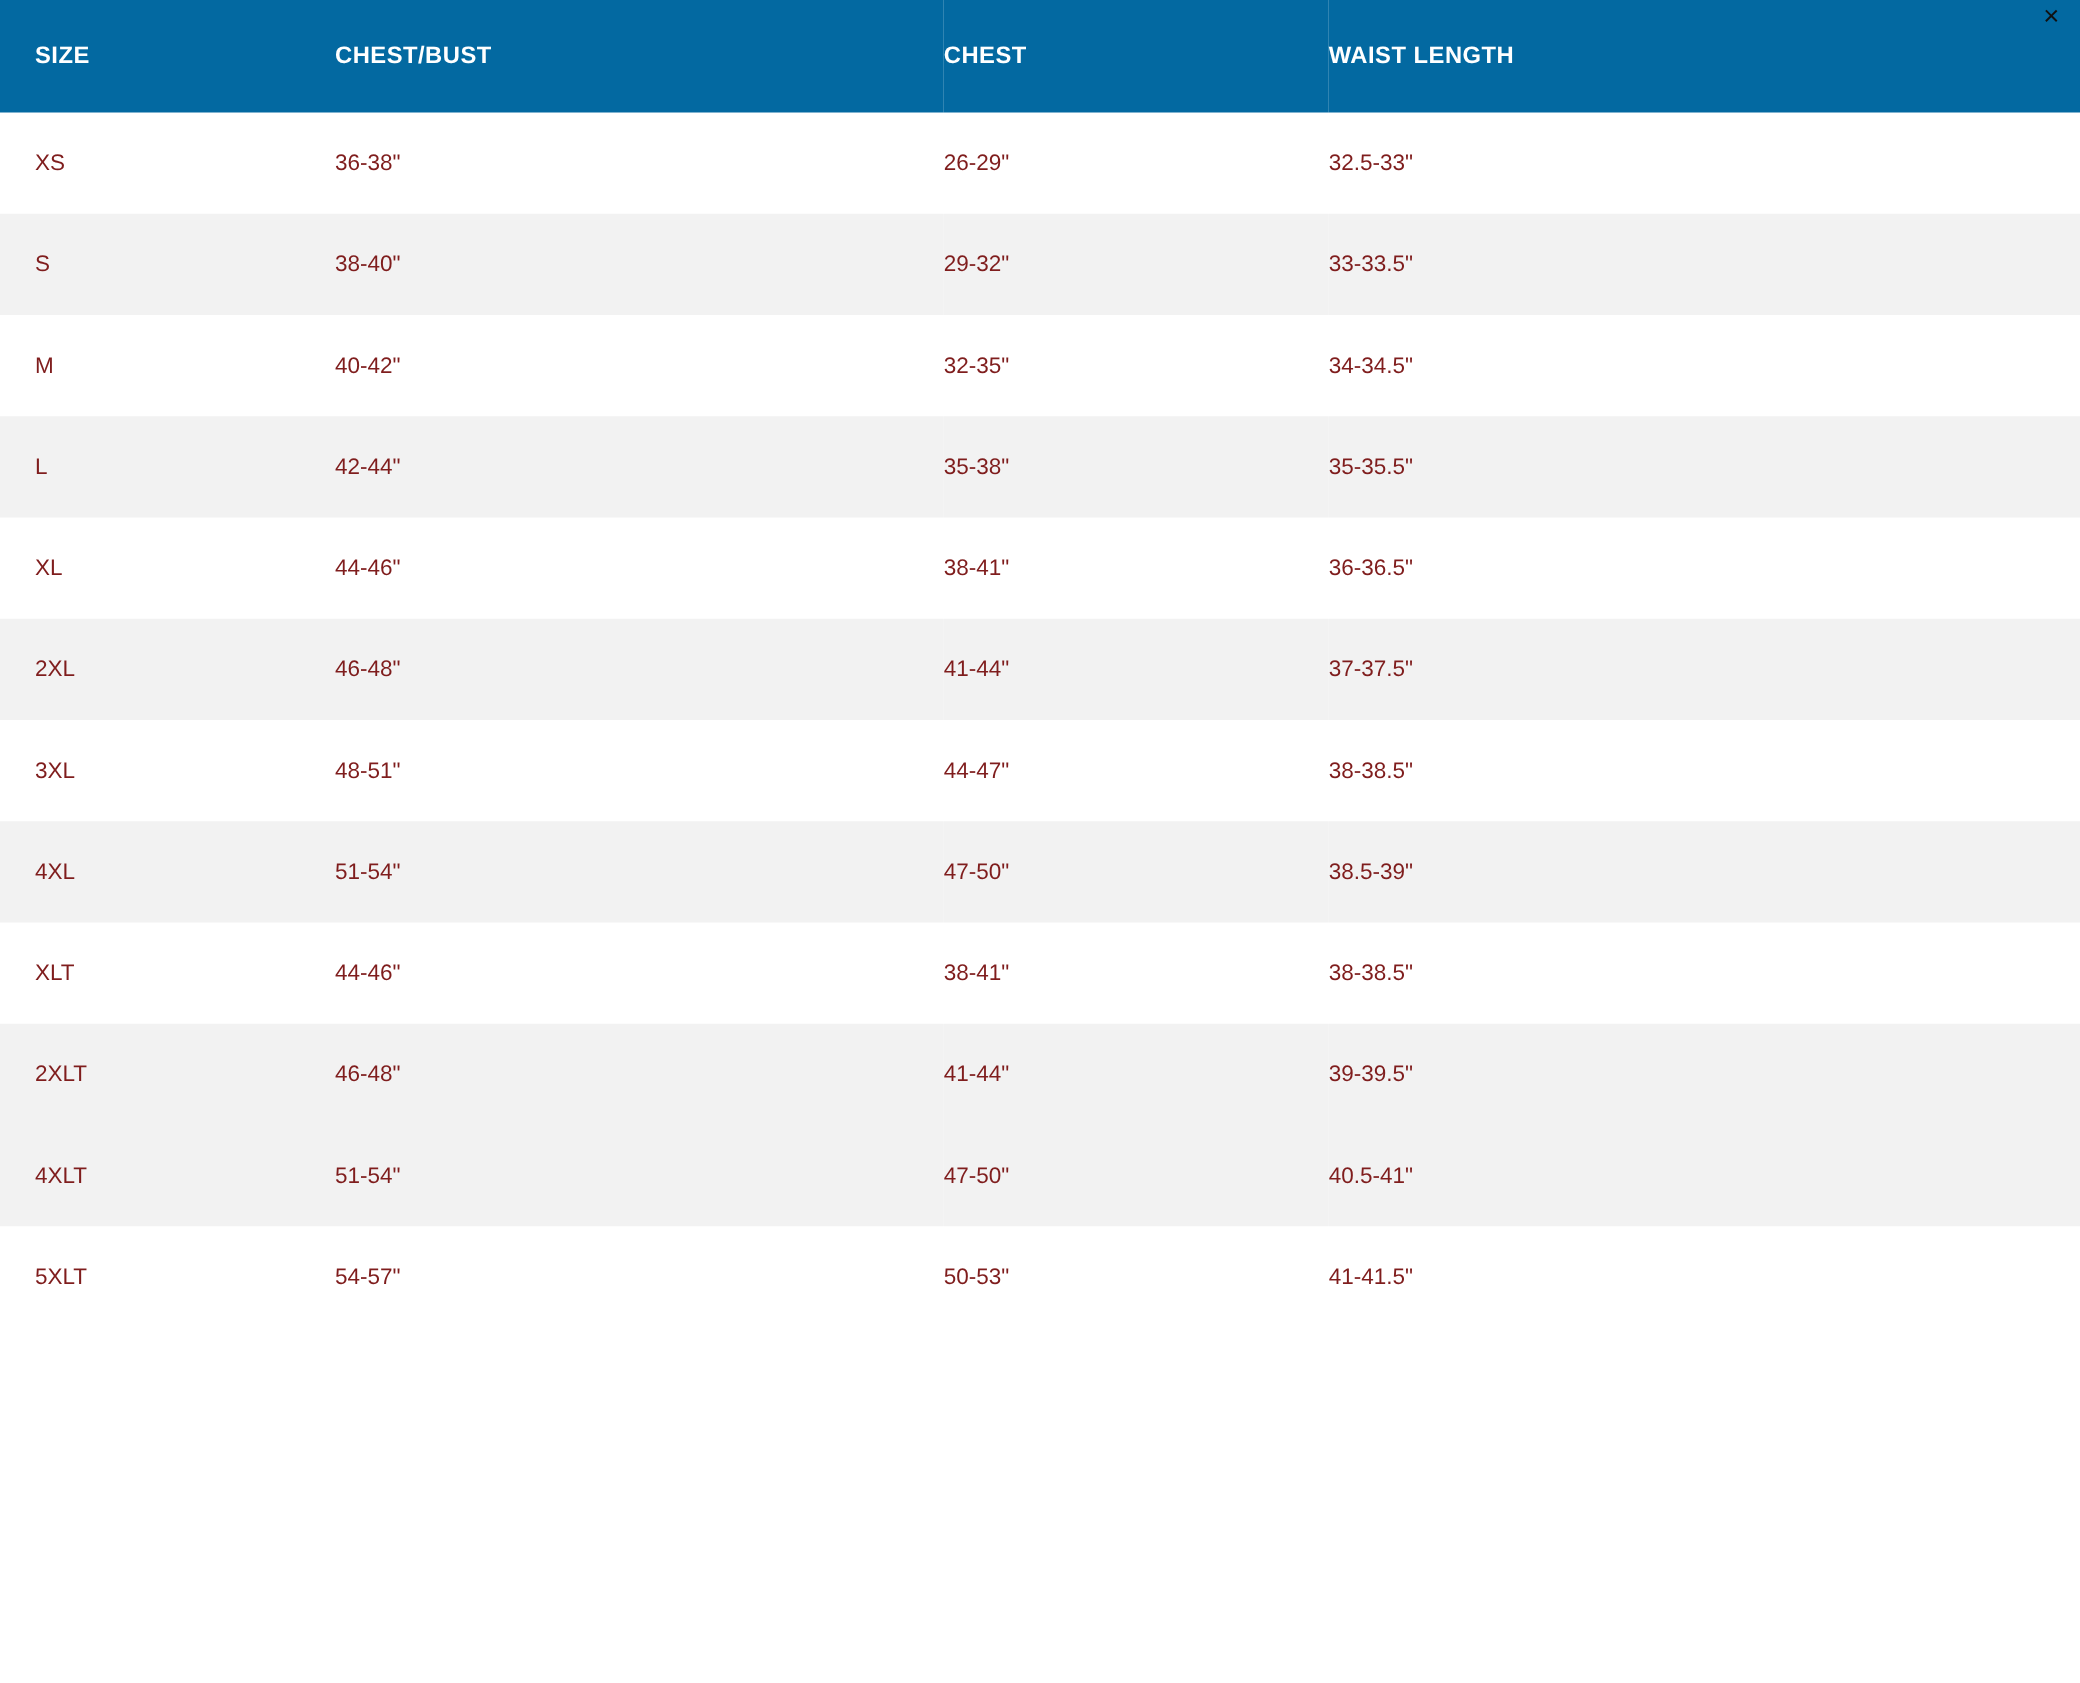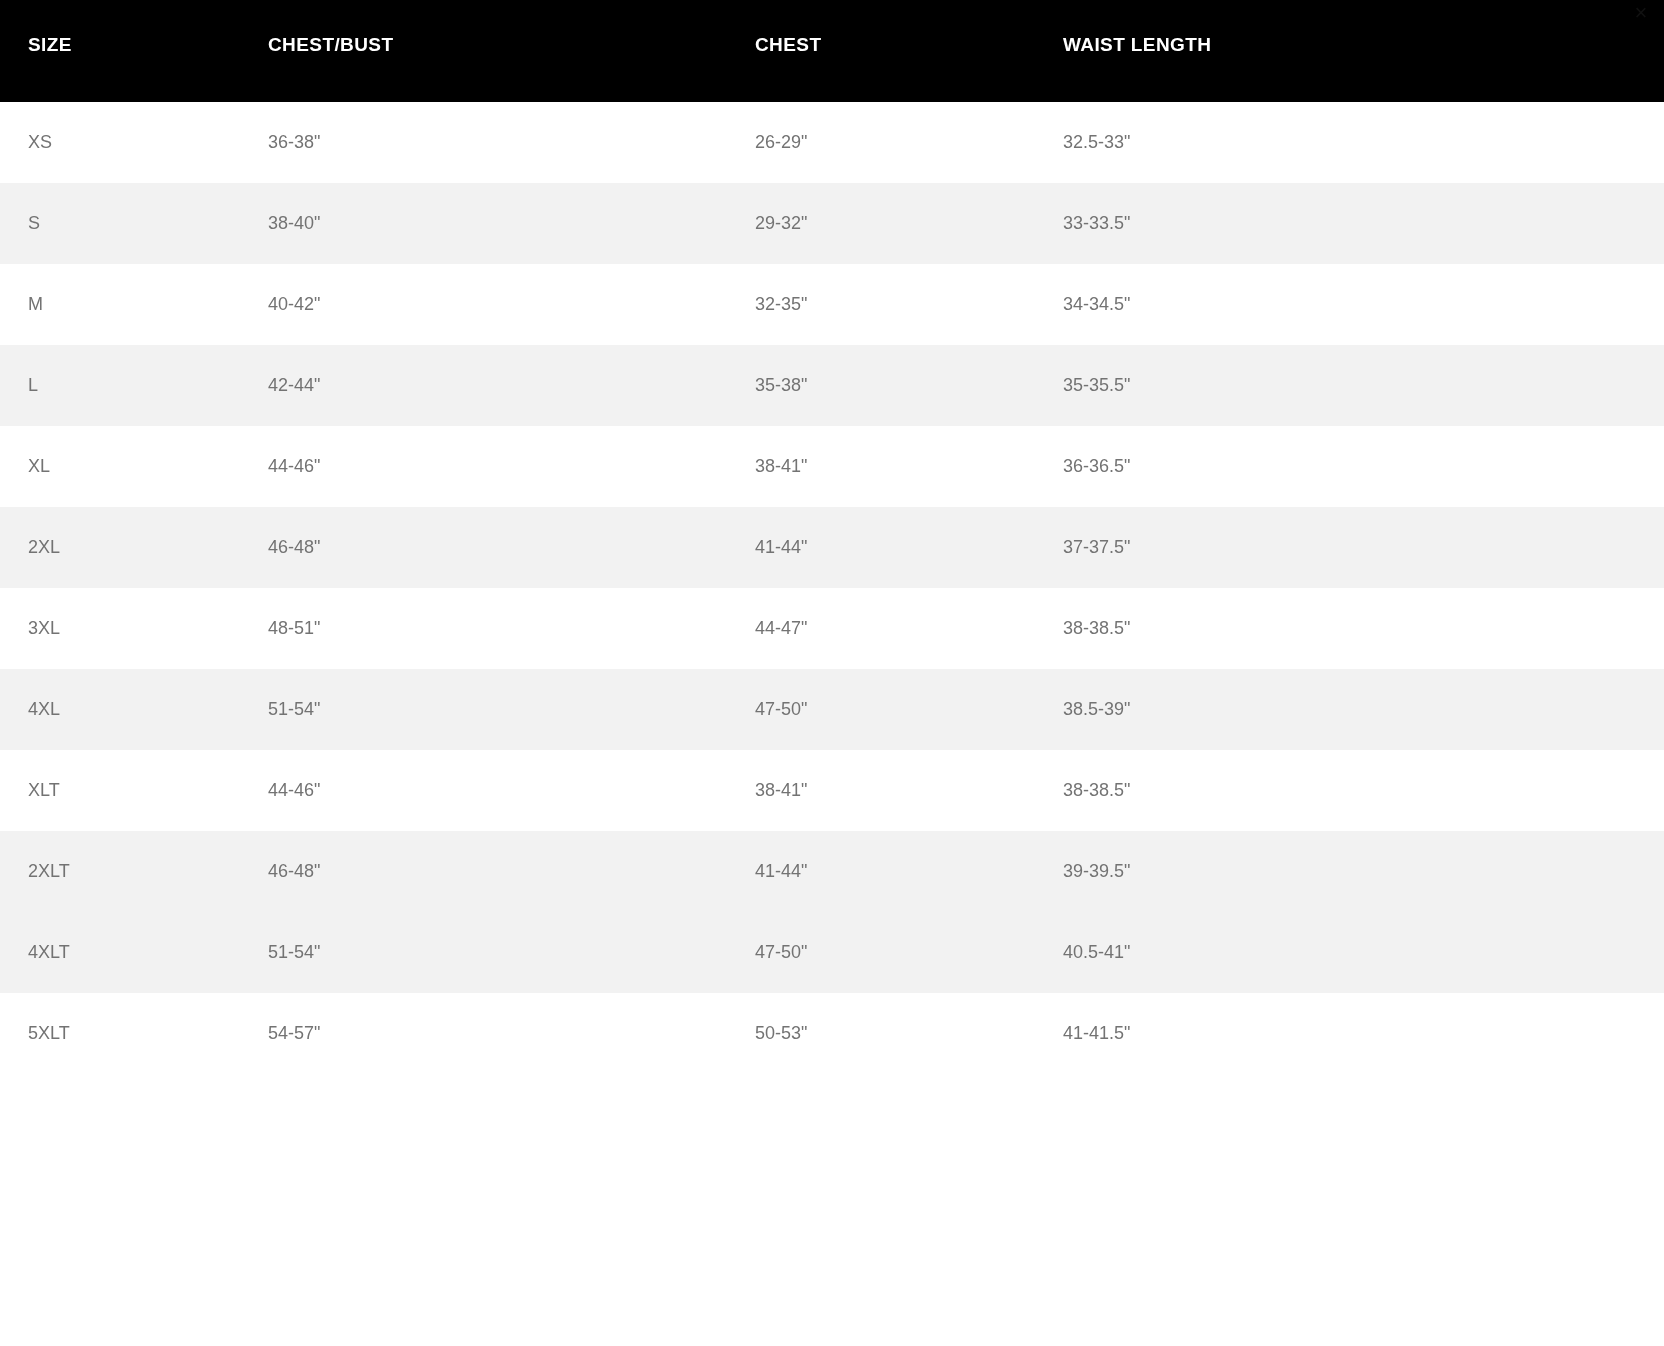--- a/index.html
+++ b/index.html
@@ -36,33 +36,33 @@
     padding: 0;
     font-family: "Liberation Sans", sans-serif;
     z-index: 5;
   }
   table.size-chart {
     width: 1664px;
     border-collapse: collapse;
     table-layout: fixed;
   }
   table.size-chart thead th {
-    background: #000000;
+    background: #0369a1;
     color: #ffffff;
     text-align: left;
     font-size: 19px;
     font-weight: bold;
     letter-spacing: 0.4px;
-    padding: 26px 0 38px 0;
+    padding: 26px 0 26px 0;
     height: 38px;
     vertical-align: middle;
   }
   table.size-chart tbody td {
     font-size: 18px;
-    color: #737373;
+    color: #7f1d1d;
     padding: 0;
     height: 81px;
     vertical-align: middle;
     font-weight: normal;
   }
   table.size-chart tbody tr.alt td {
     background: #f2f2f2;
   }
   .c1 { padding-left: 28px !important; width: 240px; }
   .c2 { padding-left: 272px !important; width: 455px; box-sizing: border-box; }

